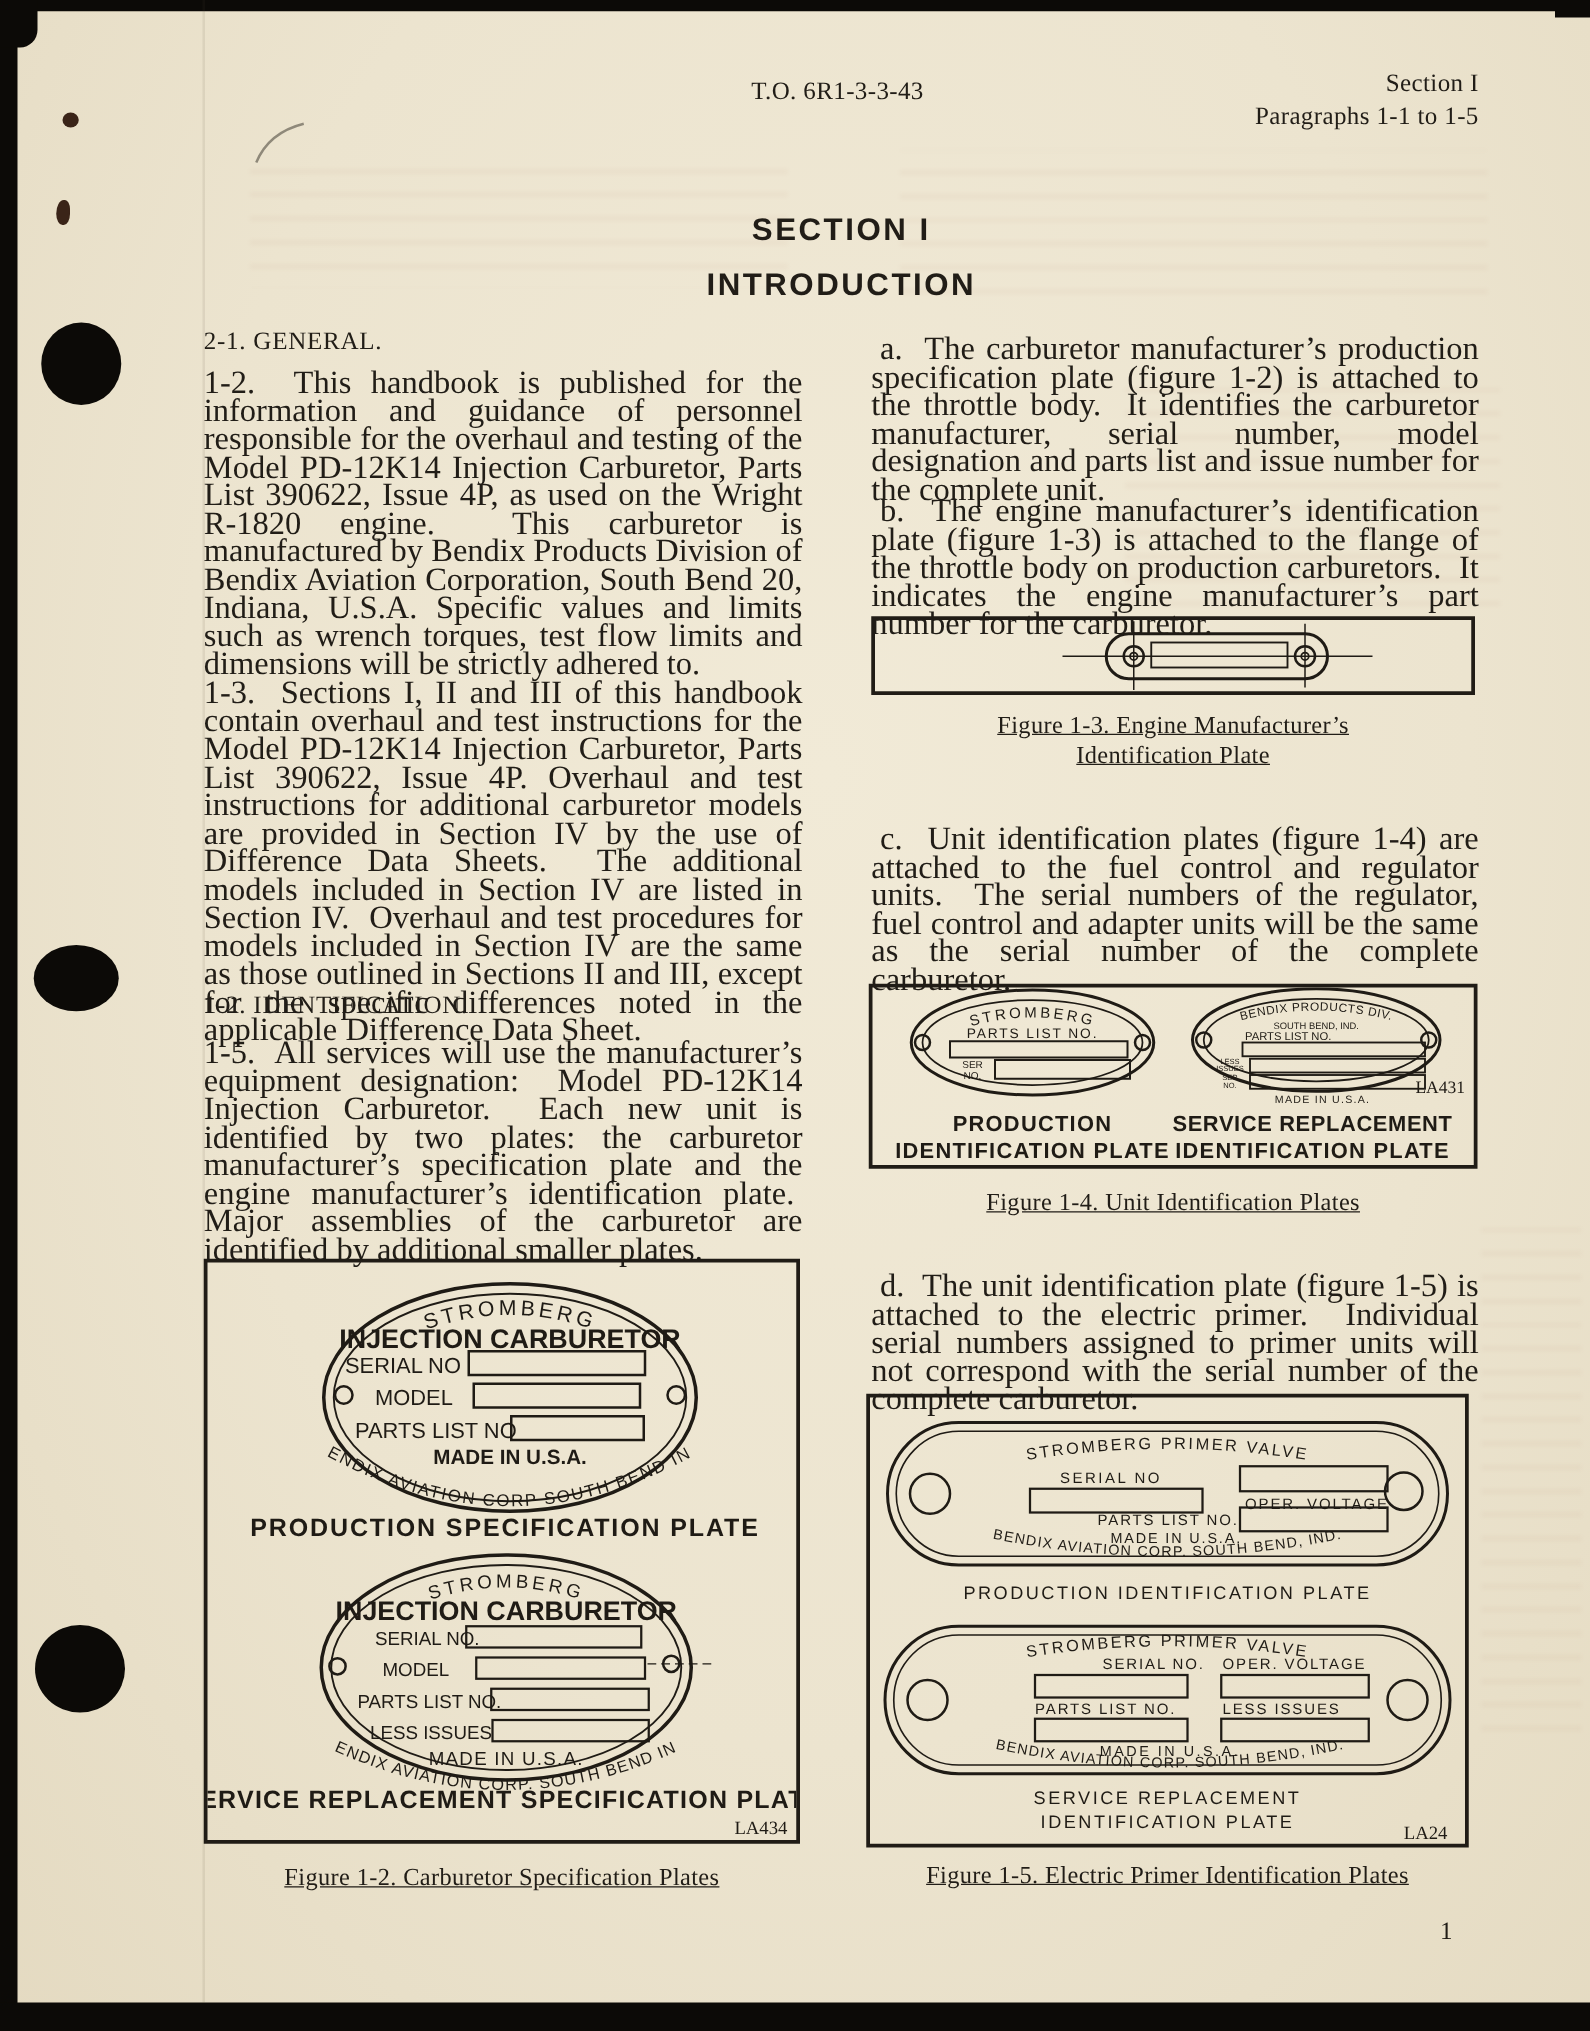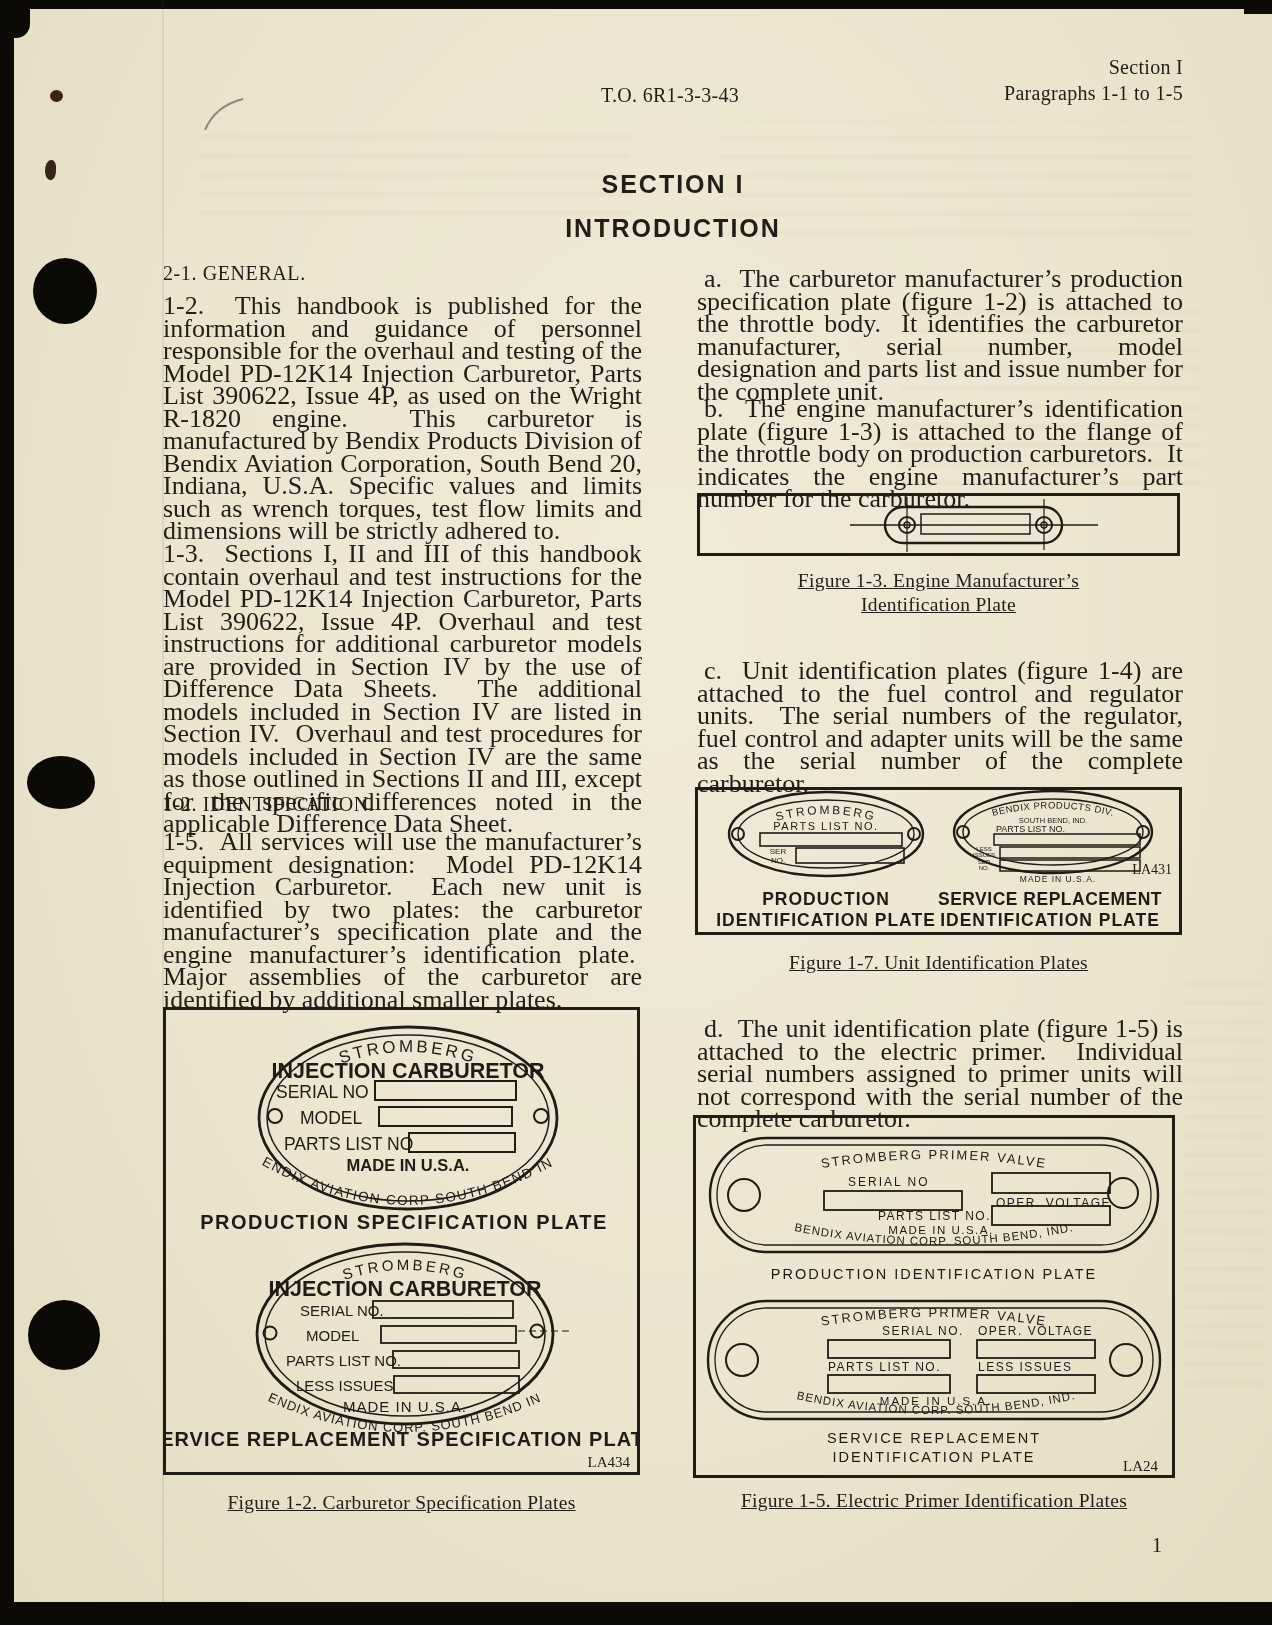--- a/index.html
+++ b/index.html
@@ -52,21 +52,21 @@
 
   <div class="bleed" style="left:720px;top:120px;width:470px;height:130px;"></div>
   <div class="bleed" style="left:900px;top:300px;width:300px;height:200px;"></div>
   <div class="bleed" style="left:200px;top:120px;width:430px;height:110px;"></div>
   <div class="bleed" style="left:1185px;top:980px;width:80px;height:420px;"></div>
 
   <svg class="penmark" width="44" height="38">
     <path d="M2 34 Q 12 10 40 3" class="ln" stroke-width="2" opacity="0.45"></path>
   </svg>
 
-  <div class="hdr" style="left:601px;top:62px;margin-top:22px;">T.O. 6R1-3-3-43</div>
+  <div class="hdr" style="left:601px;top:62px;">T.O. 6R1-3-3-43</div>
   <div class="hdr hdr-right" style="right:89px;top:56px;">Section I</div>
   <div class="hdr hdr-right" style="right:89px;top:82px;">Paragraphs 1-1 to 1-5</div>
 
   <div class="title" style="top:170px;">SECTION I</div>
   <div class="title" style="top:214px;">INTRODUCTION</div>
 
   <div class="phead lcol" style="top:262px;">2-1. GENERAL.</div>
   <div class="para lcol" style="top:295px;">1-2.&nbsp; This handbook is published for the information and guidance of personnel responsible for the overhaul and testing of the Model PD-12K14 Injection Carburetor, Parts List 390622, Issue 4P, as used on the Wright R-1820 engine.&nbsp; This carburetor is manufactured by Bendix Products Division of Bendix Aviation Corporation, South Bend 20, Indiana, U.S.A. Specific values and limits such as wrench torques, test flow limits and dimensions will be strictly adhered to.</div>
   <div class="para lcol" style="top:543px;">1-3.&nbsp; Sections I, II and III of this handbook contain overhaul and test instructions for the Model PD-12K14 Injection Carburetor, Parts List 390622, Issue 4P. Overhaul and test instructions for additional carburetor models are provided in Section IV by the use of Difference Data Sheets.&nbsp; The additional models included in Section IV are listed in Section IV.&nbsp; Overhaul and test procedures for models included in Section IV are the same as those outlined in Sections II and III, except for the specific differences noted in the applicable Difference Data Sheet.</div>
   <div class="phead lcol" style="top:793px;">1-2. IDENTIFICATION.</div>
@@ -130,21 +130,21 @@
         <text class="es" font-size="6" x="286" y="74" text-anchor="middle">SER</text>
         <text class="es" font-size="6" x="286" y="80" text-anchor="middle">NO.</text>
         <rect x="302" y="70" width="140" height="11" class="ln" stroke-width="1.5"></rect>
         <text class="es" font-size="8.5" letter-spacing="1" x="360" y="92" text-anchor="middle">MADE IN U.S.A.</text>
         <text class="es" font-size="17.5" font-weight="bold" letter-spacing="0.5" x="352" y="115" text-anchor="middle">SERVICE REPLACEMENT</text>
         <text class="es" font-size="17.5" font-weight="bold" letter-spacing="1" x="352" y="136" text-anchor="middle">IDENTIFICATION PLATE</text>
       </g>
       <text class="er" font-size="14" x="474" y="84" text-anchor="end">LA431</text>
     </svg>
   </div>
-  <div class="figcap" style="left:695px;top:952px;width:487px;">Figure 1-7.  Unit Identification Plates</div>
+  <div class="figcap" style="left:695px;top:952px;width:487px;">Figure 1-4.  Unit Identification Plates</div>
 
   <div class="para rcol indent" style="top:1018px;">d.&nbsp; The unit identification plate (figure 1-5) is attached to the electric primer.&nbsp; Individual serial numbers assigned to primer units will not correspond with the serial number of the complete carburetor.</div>
 
   <div class="figbox" style="left:163px;top:1007px;width:477px;height:468px;">
     <svg width="471" height="462" viewBox="0 0 471 462" xmlns="http://www.w3.org/2000/svg" xmlns:xlink="http://www.w3.org/1999/xlink">
       <defs>
         <path id="p12a" d="M 164 58 Q 242 26 320 58"></path>
         <path id="p12b" d="M 98 156 Q 242 234 386 156"></path>
         <path id="p12c" d="M 167 274 Q 239 246 311 274"></path>
         <path id="p12d" d="M 100 390 Q 239 454 378 390"></path>

